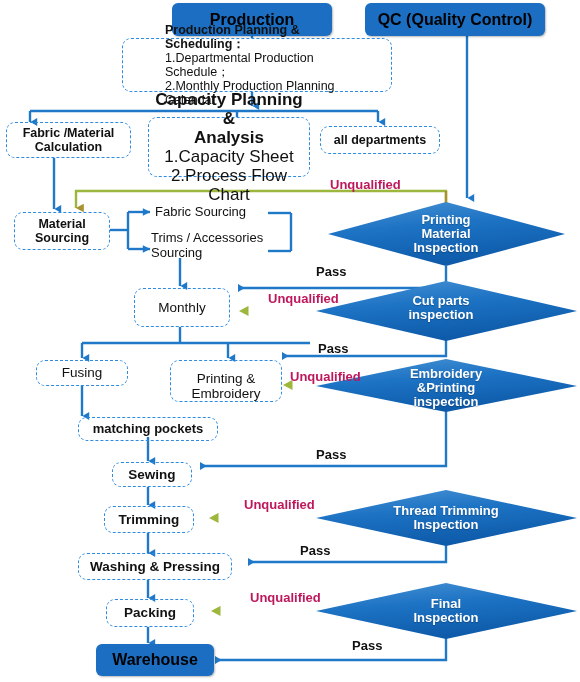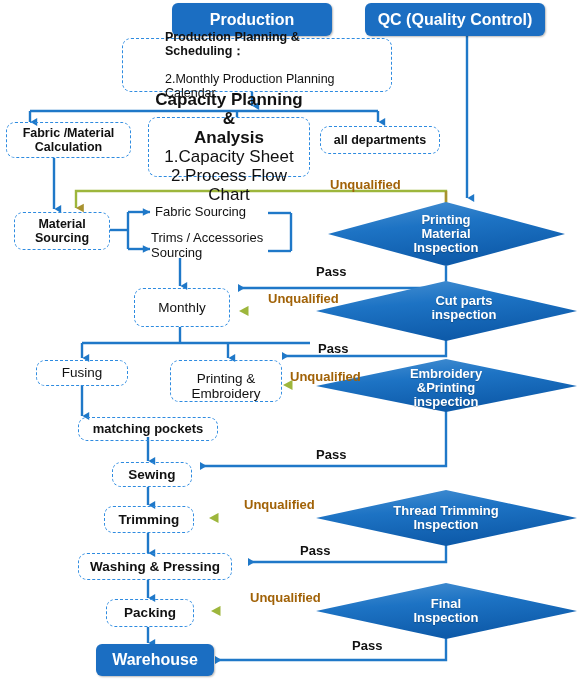--- a/index.html
+++ b/index.html
@@ -16,21 +16,21 @@
   .node{
     position:absolute;
     display:flex;align-items:center;justify-content:center;
     text-align:center;
     box-sizing:border-box;
     line-height:1.12;
   }
   .solid-blue{
     background:#1B6EC2;
     border-radius:6px;
-    color:#ffffff;
+    color:#000000;
     font-weight:bold;
     box-shadow:1px 1px 2px rgba(0,0,0,.28);
   }
   .dashed-box{
     border:1.6px dashed #2E8BE0;
     border-radius:9px;
     background:transparent;
     color:#111111;
   }
   .plain-text{
@@ -44,21 +44,21 @@
     text-align:center;line-height:1.1;
     pointer-events:none;
     text-shadow:0 1px 1px rgba(0,0,0,.25);
   }
   .edge-label{
     position:absolute;
     font-weight:bold;
     white-space:nowrap;
   }
   .lbl-pass{color:#111111;}
-  .lbl-unq{color:#a16207;text-align:center;}
+  .lbl-unq{color:#be185d;text-align:center;}
 
   .ml{ 
     display:block;text-align:left;width:100%;padding:0 6px;box-sizing:border-box;margin-left:32px;
   }
   .ctr{display:block;text-align:center;width:100%;}
   b.hdr{font-weight:bold;}
 </style>
 </head>
 <body>
 
@@ -185,21 +185,21 @@
     <span>Production</span>
   </div>
 
   <div class="node solid-blue" style="left:365px;top:3px;width:180px;height:33px;font-size:16px;">
     <span>QC (Quality Control)</span>
   </div>
 
   <div class="node dashed-box" style="left:122px;top:38px;width:270px;height:54px;font-size:12.5px;padding:3px 4px;">
     <span class="ml">
       <b class="hdr">Production Planning &amp; Scheduling：</b><br>
-      <br>
+      <span>1.Departmental Production Schedule；</span><br>
       <span>2.Monthly Production Planning Calendar</span>
     </span>
   </div>
 
   <div class="node dashed-box" style="left:6px;top:122px;width:125px;height:36px;font-size:12.5px;font-weight:bold;">
     <span class="ctr">
       <span>Fabric /Material</span><br>
       <span>Calculation</span>
     </span>
   </div>
@@ -275,21 +275,21 @@
   </div>
 
   <div class="diamond-label" style="left:381px;top:206px;width:130px;height:56px;font-size:13px;">
     <span>
       <span>Printing</span><br>
       <span>Material</span><br>
       <span>Inspection</span>
     </span>
   </div>
 
-  <div class="diamond-label" style="left:399px;top:288px;width:130px;height:40px;font-size:13px;">
+  <div class="diamond-label" style="left:376px;top:288px;width:130px;height:40px;font-size:13px;">
     <span>
       <span>Cut parts</span><br>
       <span>inspection</span>
     </span>
   </div>
 
   <div class="diamond-label" style="left:381px;top:362px;width:130px;height:52px;font-size:13px;">
     <span>
       <span>Embroidery</span><br>
       <span>&amp;Printing</span><br>

